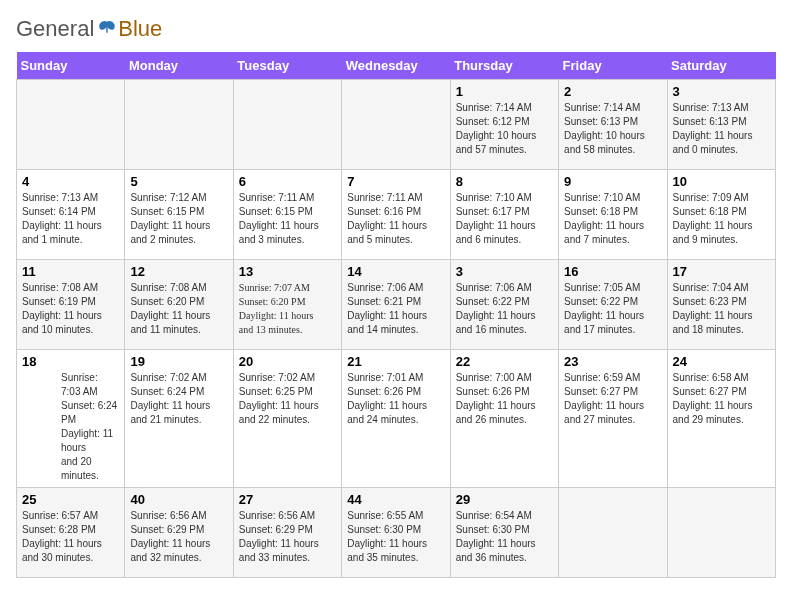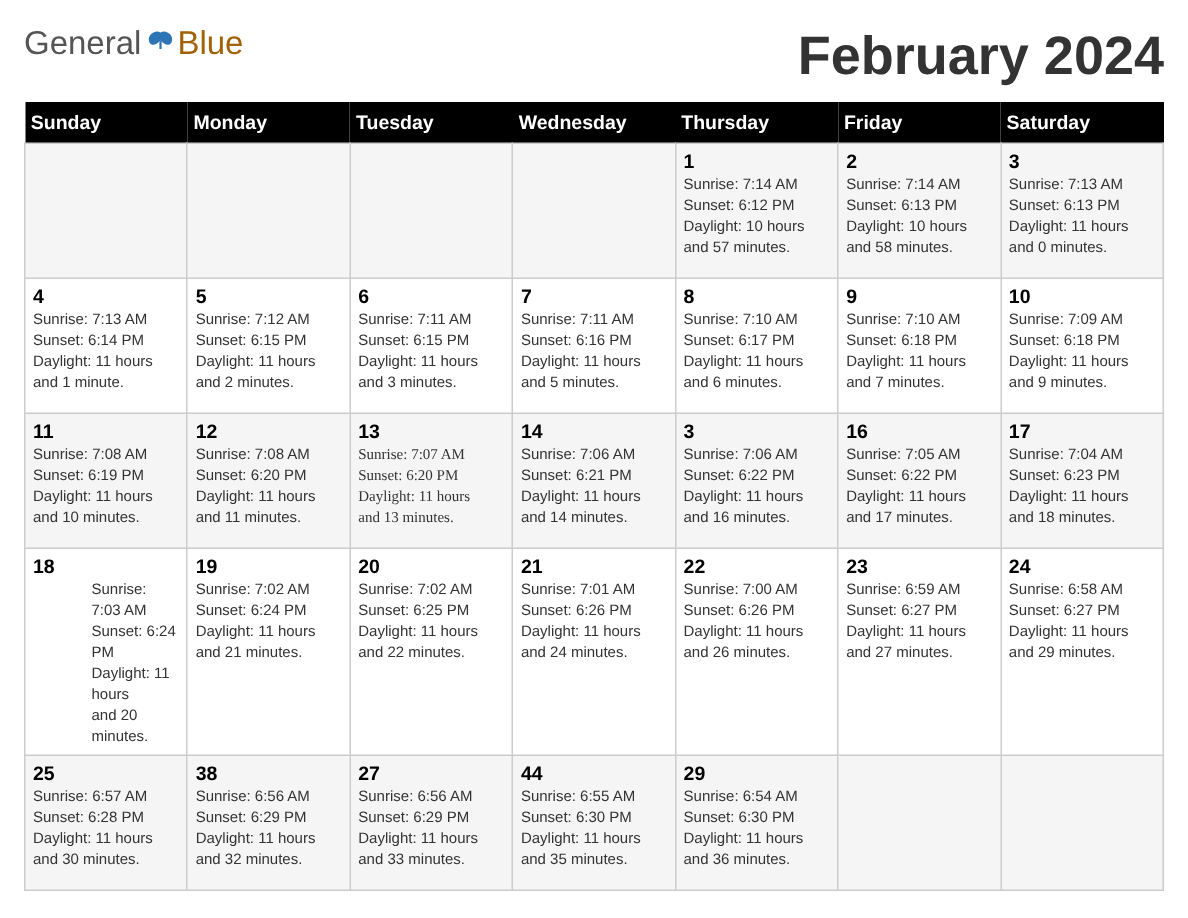--- a/index.html
+++ b/index.html
@@ -46,21 +46,21 @@
     .subtitle {
       font-size: 18px;
       color: #555;
     }
     table {
       width: 100%;
       border-collapse: collapse;
       font-size: 11px;
     }
     thead tr th {
-      background-color: #000000;
+      background-color: #8b5cf6;
       color: white;
       padding: 6px 4px;
       text-align: left;
       font-size: 13px;
       font-weight: bold;
     }
     tbody tr td {
       border: 1px solid #ccc;
       padding: 4px 5px;
       vertical-align: top;
@@ -95,21 +95,20 @@
     <div class="logo-text">
       <span class="logo-general">General</span>
       <svg class="logo-bird" viewBox="0 0 30 30">
         <path d="M15 5 C10 2, 2 8, 5 14 C7 18, 12 16, 15 12 C18 16, 23 18, 25 14 C28 8, 20 2, 15 5Z" fill="#2e75b6"></path>
         <path d="M15 12 L15 20" stroke="#2e75b6" stroke-width="2" fill="none"></path>
       </svg>
       <span class="logo-blue">Blue</span>
     </div>
   </div>
   <div class="title-section">
-    <div class="main-title">February 2024</div>
   </div>
 </div>
 
 <table>
   <thead>
     <tr id="header-row">
         <th>Sunday</th>
         <th>Monday</th>
         <th>Tuesday</th>
         <th>Wednesday</th>
@@ -301,21 +300,21 @@
       </tr>
       <tr>
         <td>
           <span class="day-num">25</span>
           <div class="day-info" style="white-space: pre-line;">Sunrise: 6:57 AM
 Sunset: 6:28 PM
 Daylight: 11 hours
 and 30 minutes.</div>
         </td>
         <td>
-          <span class="day-num">38</span>
+          <span class="day-num">40</span>
           <div class="day-info" style="white-space: pre-line;">Sunrise: 6:56 AM
 Sunset: 6:29 PM
 Daylight: 11 hours
 and 32 minutes.</div>
         </td>
         <td>
           <span class="day-num">27</span>
           <div class="day-info" style="white-space: pre-line;">Sunrise: 6:56 AM
 Sunset: 6:29 PM
 Daylight: 11 hours

